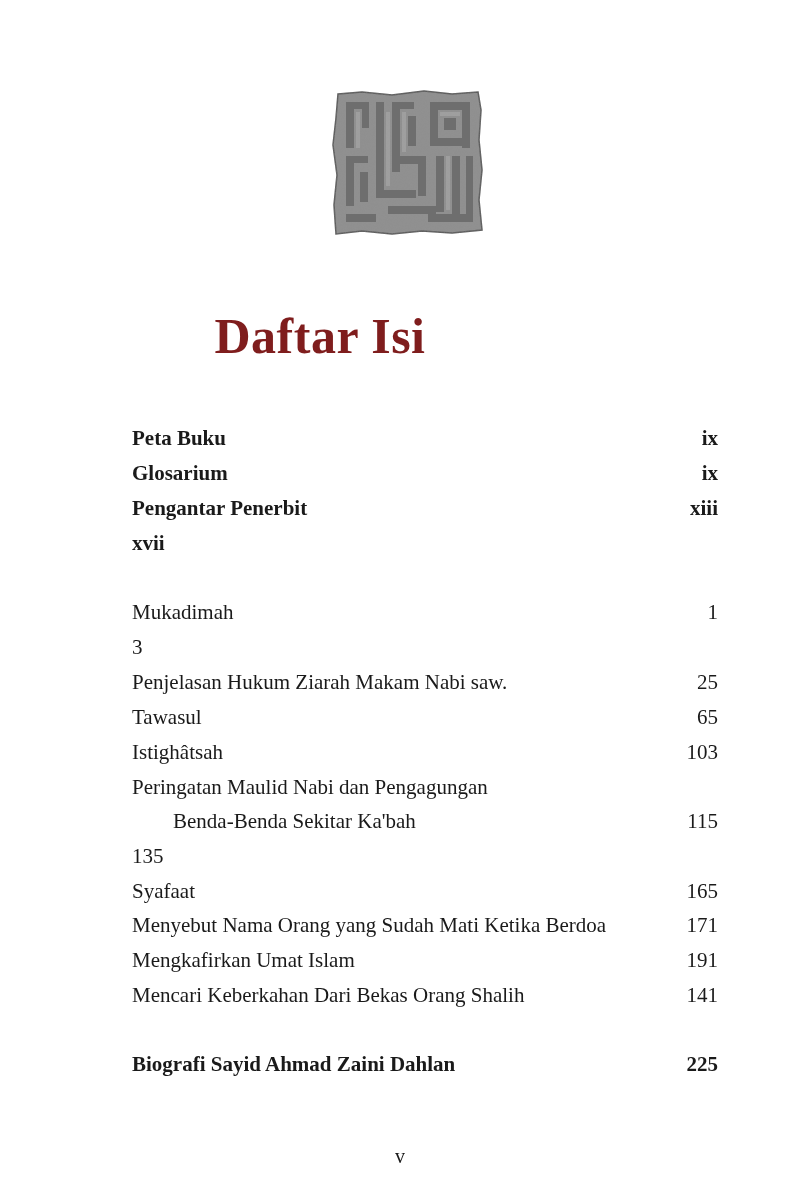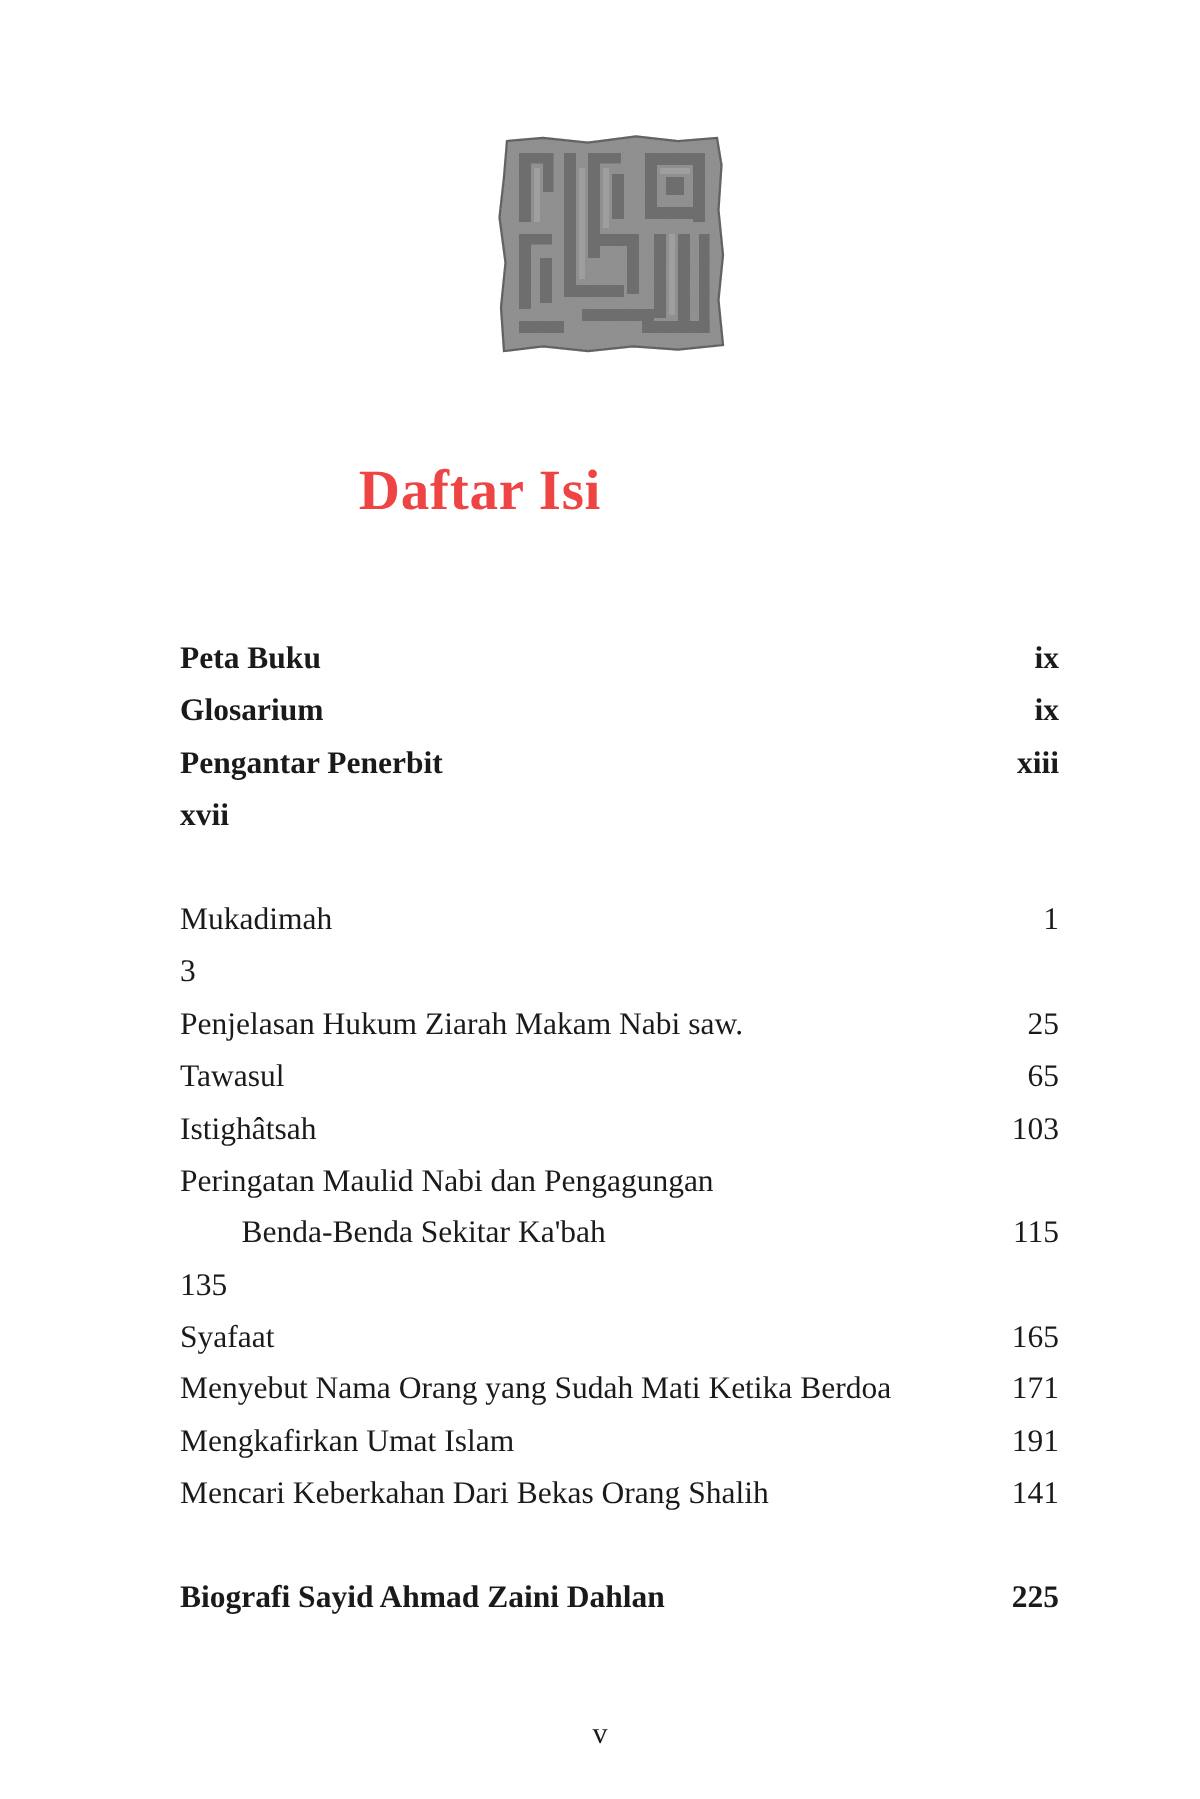--- a/index.html
+++ b/index.html
@@ -21,35 +21,35 @@
       top: 90px;
       width: 152px;
       height: 146px;
     }
     .page-title {
       position: absolute;
       left: 0;
       width: 640px;
       top: 272px;
       text-align: center;
-      font-size: 38px;
+      font-size: 50px;
       font-weight: bold;
       letter-spacing: 0.5px;
-      color: #ef4444;
+      color: #7f1d1d;
       line-height: 60px;
     }
     .toc {
       position: absolute;
       left: 116px;
       width: 586px;
       top: 0;
     }
     .toc-row {
       position: absolute;
-      left: 4px;
+      left: 16px;
       width: 586px;
       height: 30px;
       display: flex;
       justify-content: space-between;
       align-items: flex-start;
       font-size: 21px;
       line-height: 30px;
     }
     .toc-row.bold {
       font-weight: bold;

